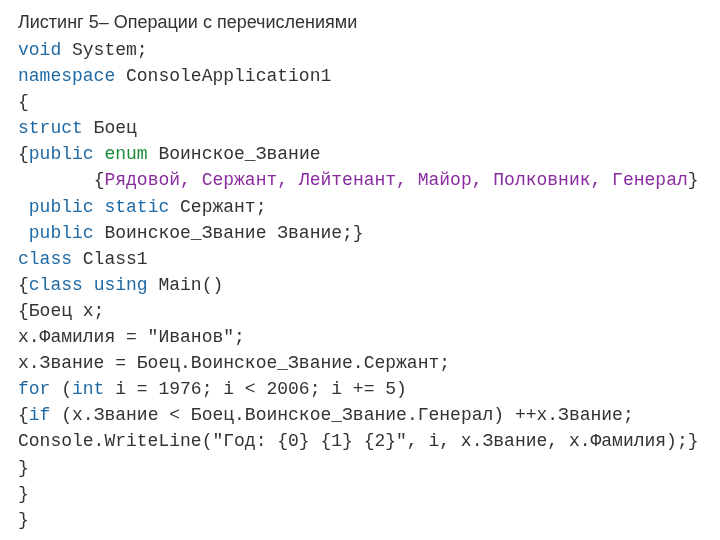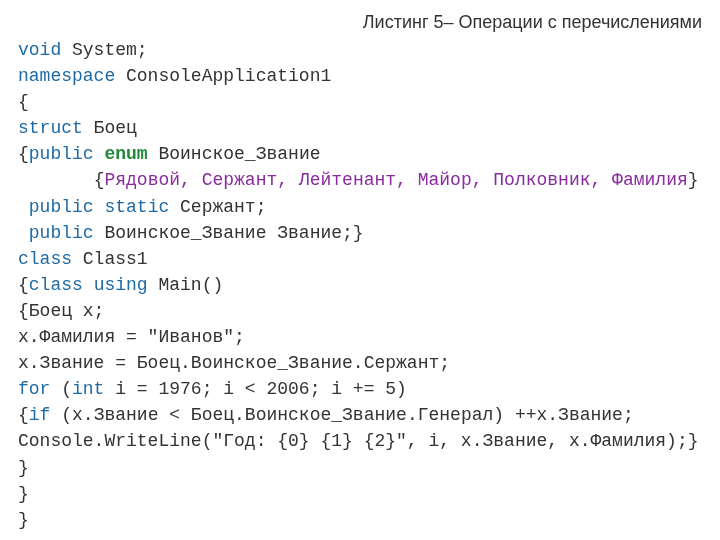--- a/index.html
+++ b/index.html
@@ -8,50 +8,50 @@
     background: #ffffff;
     width: 720px;
     height: 540px;
     overflow: hidden;
     font-family: Arial, Helvetica, sans-serif;
   }
   .container {
     padding: 12px 18px 0 18px;
   }
   .title {
-    text-align: right;
+    text-align: left;
     color: #333333;
     font-size: 18px;
     margin-bottom: 4px;
     font-family: Arial, Helvetica, sans-serif;
   }
   .code {
     font-family: Consolas, "Courier New", monospace;
     font-size: 18px;
     line-height: 1.45;
     color: #333333;
     white-space: pre-wrap;
     word-break: break-word;
   }
   .kw { color: #1f6aa5; }     
-  .kw2 { color: #1f8a3a; font-weight: bold; }    
+  .kw2 { color: #1f8a3a; }    
   .enumvals { color: #8a2ca0; }
 </style>
 </head>
 <body>
 
 <div class="container">
   <div class="title">Листинг 5– Операции с перечислениями</div>
 
   <div class="code"><span class="kw">void</span><span> System;</span>
 <span class="kw">namespace</span><span> ConsoleApplication1</span>
 <span>{</span>
 <span class="kw">struct</span><span> Боец</span>
 <span>{</span><span class="kw">public</span><span> </span><span class="kw2">enum</span><span> Воинское_Звание</span>
-<span>       {</span><span class="enumvals">Рядовой, Сержант, Лейтенант, Майор, Полковник, Фамилия</span><span>}</span>
+<span>       {</span><span class="enumvals">Рядовой, Сержант, Лейтенант, Майор, Полковник, Генерал</span><span>}</span>
 <span> </span><span class="kw">public</span><span> </span><span class="kw">static</span><span> Сержант;</span>
 <span> </span><span class="kw">public</span><span> Воинское_Звание Звание;}</span>
 <span class="kw">class</span><span> Class1</span>
 <span>{</span><span class="kw">class</span><span> </span><span class="kw">using</span><span> Main()</span>
 <span>{Боец x;</span>
 <span>x.Фамилия = "Иванов";</span>
 <span>x.Звание = Боец.Воинское_Звание.Сержант;</span>
 <span class="kw">for</span><span> (</span><span class="kw">int</span><span> i = 1976; i &lt; 2006; i += 5)</span>
 <span>{</span><span class="kw">if</span><span> (x.Звание &lt; Боец.Воинское_Звание.Генерал) ++x.Звание;</span>
 <span>Console.WriteLine("Год: {0} {1} {2}", i, x.Звание, x.Фамилия);}</span>

